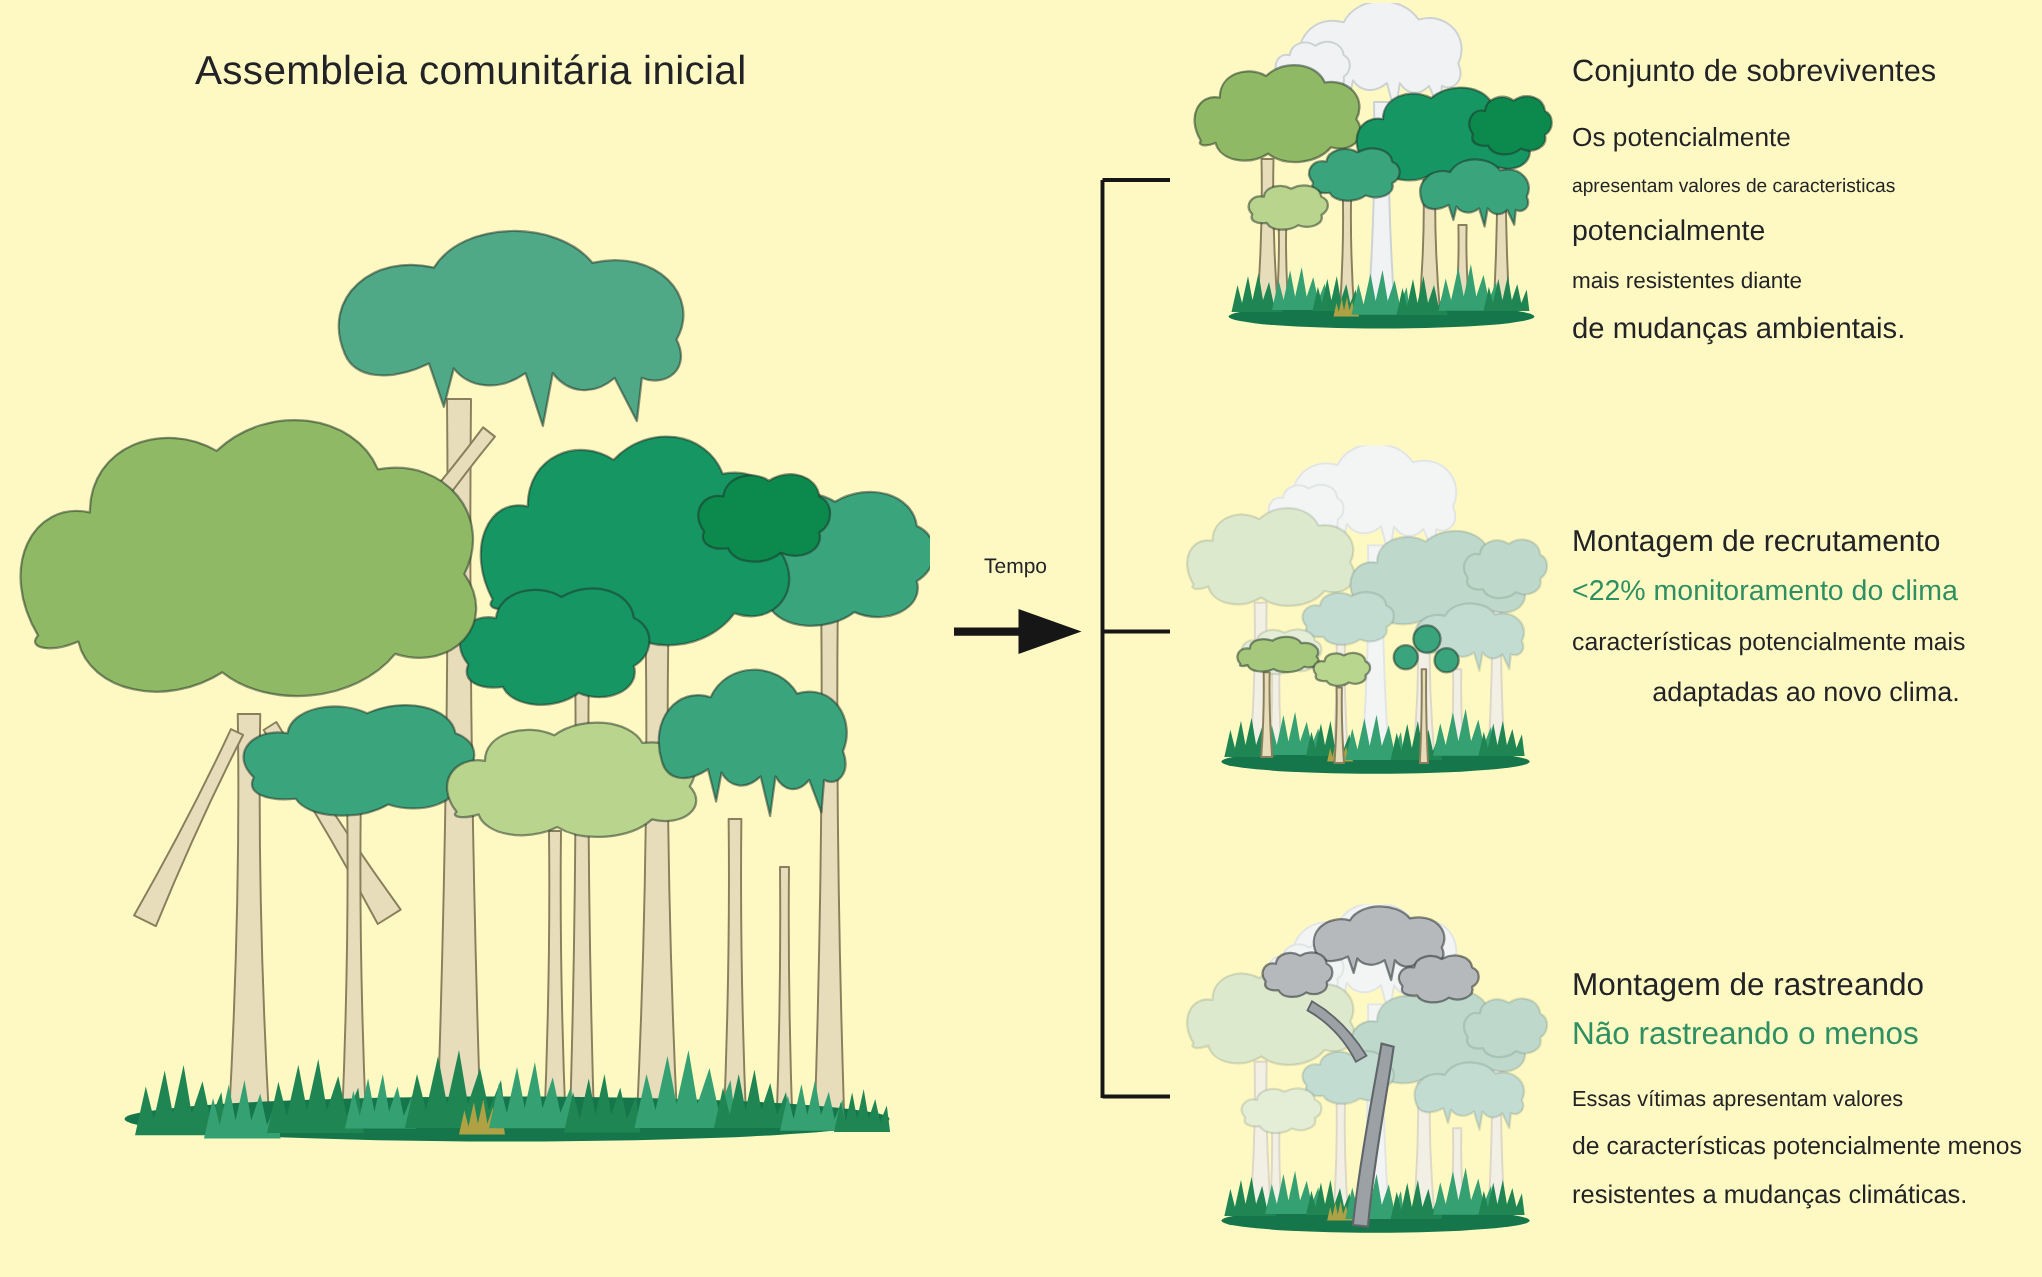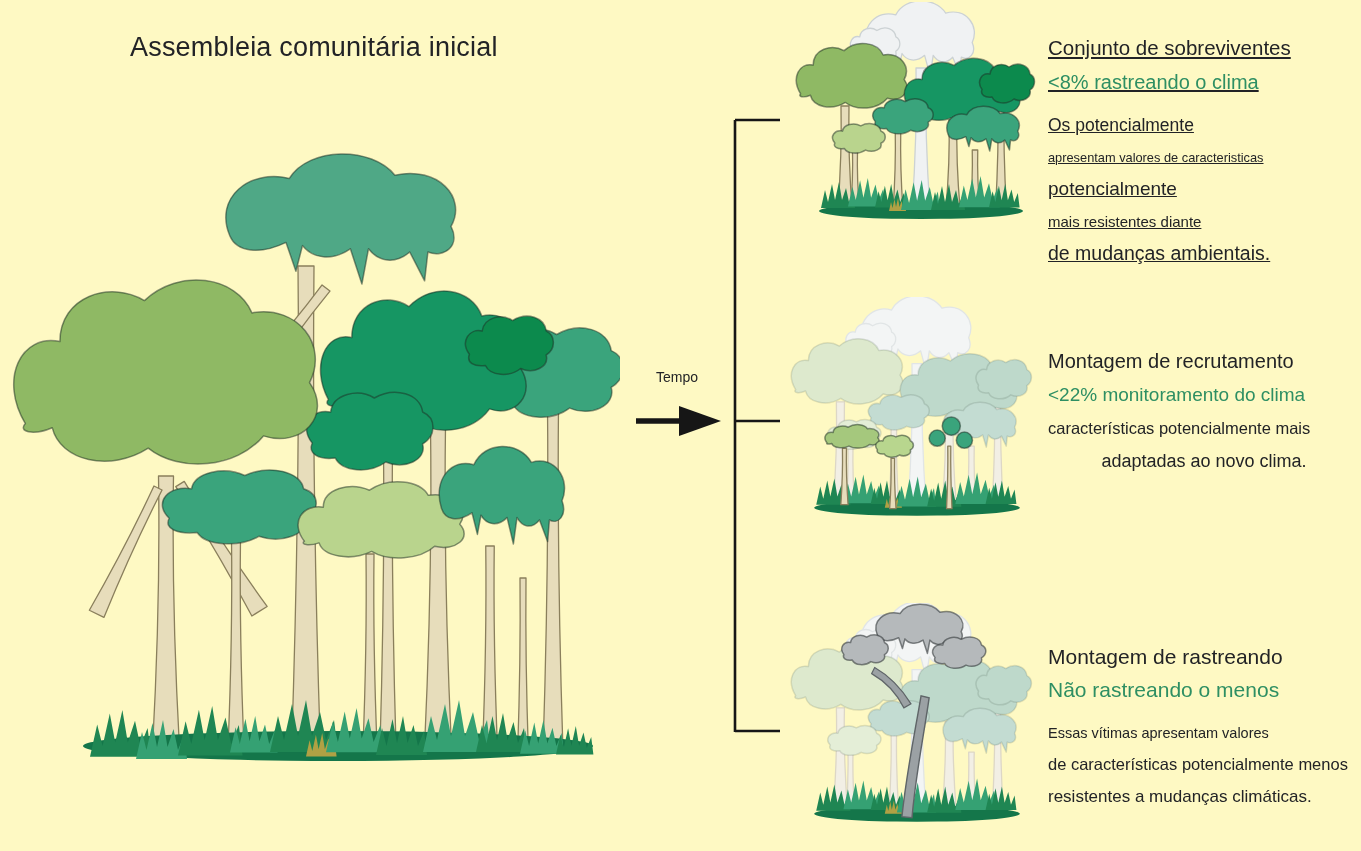--- a/index.html
+++ b/index.html
@@ -4,21 +4,21 @@
 <style>
   html,body{margin:0;padding:0;background:#ffffff;}
   .stage{position:relative;width:1361px;height:851px;background:#fef9c3;overflow:hidden;
          font-family:"Liberation Sans", sans-serif;color:var(--ink,#222326);}
   .page-title{position:absolute;left:130px;top:32px;font-size:27px;letter-spacing:.2px;color:var(--ink,#222326);}
   .tempo-label{position:absolute;left:630px;top:369px;width:94px;text-align:center;font-size:14px;color:var(--ink,#222326);}
   .abs{position:absolute;}
   .tblock{position:absolute;left:1048px;width:312px;}
   .tline{white-space:nowrap;color:var(--ink,#222326);}
   .green{color:var(--green,#2e8f63);}
-  .b1{top:36px;text-decoration:underline;}  .b2{top:350px;}  .b3{top:645px;}
+  .b1{top:36px;}  .b2{top:350px;}  .b3{top:645px;}
   .b1h{font-size:20.5px;}
   .b1s{font-size:20px;margin-top:11px;}
   .b1l1{font-size:17.5px;margin-top:21px;}
   .b1l2{font-size:12.8px;margin-top:14px;}
   .b1l3{font-size:19px;margin-top:13px;}
   .b1l4{font-size:15px;margin-top:13px;}
   .b1l5{font-size:19.5px;margin-top:12px;}
   .b2h{font-size:20px;}
   .b2s{font-size:19px;margin-top:11px;}
   .b2l1{font-size:24px;margin-top:17px;letter-spacing:.2px;}
@@ -177,21 +177,20 @@
       <path d="M132,92 C126,128 118,165 113,212 L123,213 C127,167 135,130 140,94 Z" fill="var(--grayTrunk)" stroke="var(--grayLine)" stroke-width="1.4"></path>
       <path d="M122,100 C112,84 100,72 86,64 L83,70 C97,78 108,90 115,104 Z" fill="var(--grayTrunk)" stroke="var(--grayLine)" stroke-width="1.2"></path>
       <use href="#blobB" class="cnp" transform="translate(85,2) scale(0.62,0.60)" fill="var(--gray)"></use>
       <use href="#blobC" class="cnp" transform="translate(52,30) scale(0.42,0.38)" fill="var(--gray)"></use>
       <use href="#blobC" class="cnp" transform="translate(142,32) scale(0.48,0.40)" fill="var(--gray)"></use>
     </g>
   </svg>
 
   <div class="tblock b1">
     <div class="tline b1h">Conjunto de sobreviventes</div>
-    <div class="tline b1s green">&lt;8% rastreando o clima</div>
     <div class="tline b1l1">Os potencialmente</div>
     <div class="tline b1l2">apresentam valores de caracteristicas</div>
     <div class="tline b1l3">potencialmente</div>
     <div class="tline b1l4">mais resistentes diante</div>
     <div class="tline b1l5">de mudanças ambientais.</div>
   </div>
 
   <div class="tblock b2">
     <div class="tline b2h">Montagem de recrutamento</div>
     <div class="tline b2s green">&lt;22% monitoramento do clima</div>

